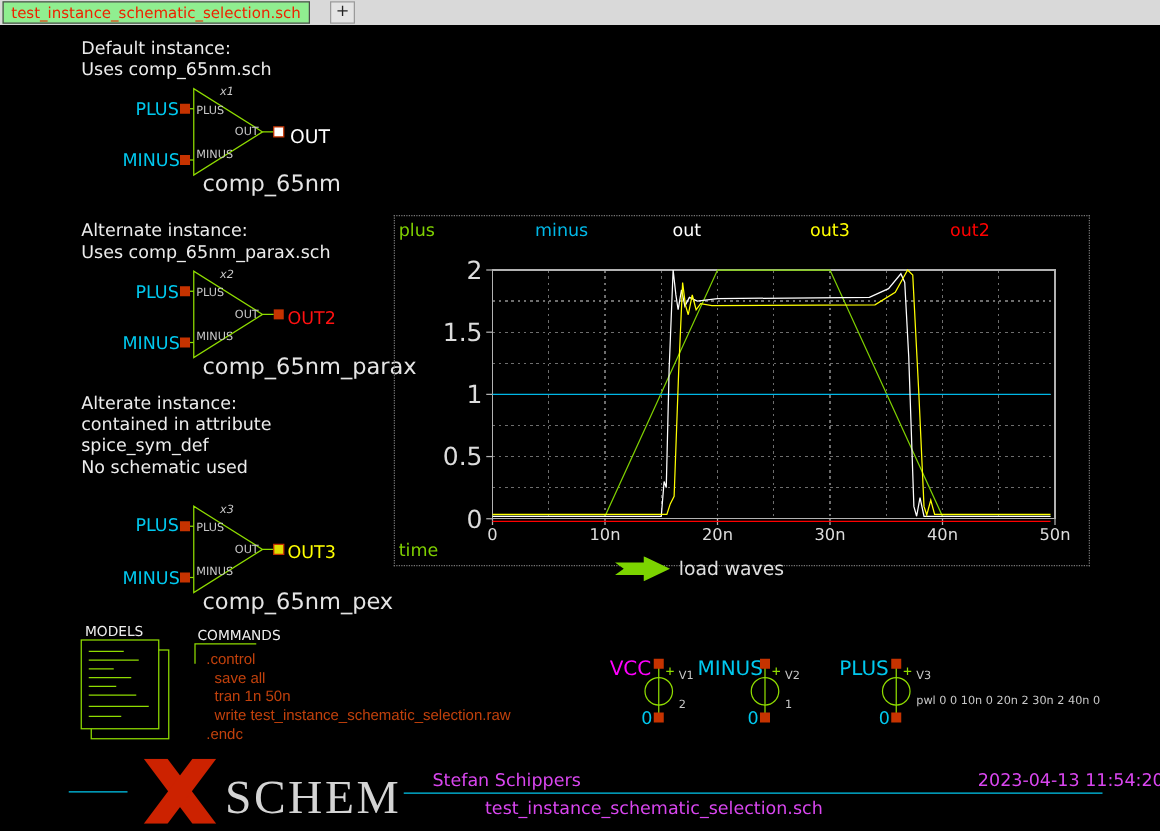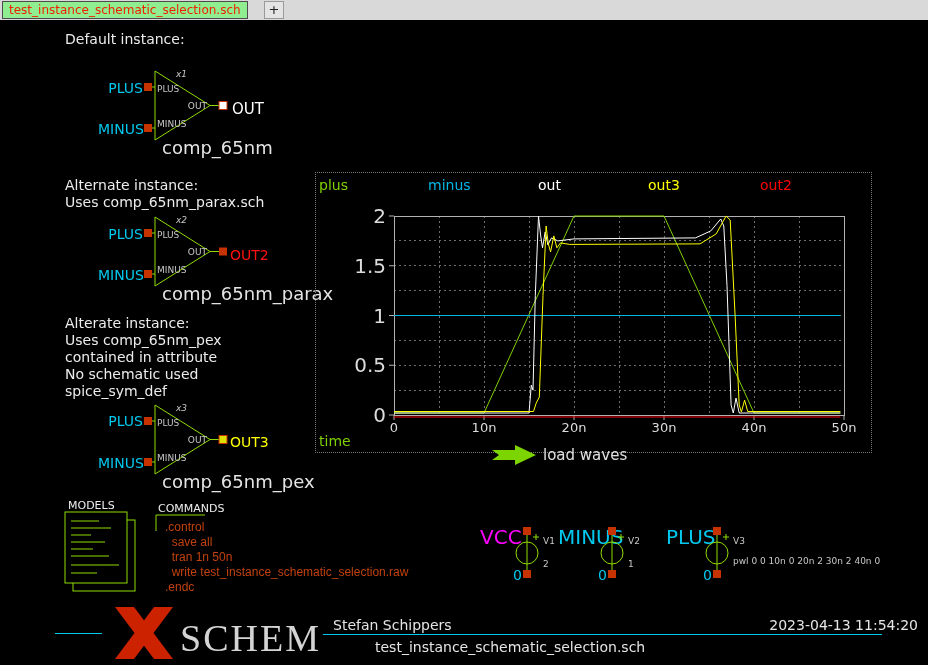--- a/index.html
+++ b/index.html
@@ -28,41 +28,42 @@
               border:1px dotted #777; }
   .legend-item { position:absolute; top:4px; font-size:14px; white-space:nowrap; }
   #time-label { position:absolute; left:3px; top:260px; color:#7fd000; font-size:14px; }
   
   .launcher-text { color:#e0e0e0; font-size:15px; white-space:nowrap; }
   
   .boxtitle { color:#eeeeee; font-size:11px; white-space:nowrap; }
   .cmdtext { color:#c2410c; font-size:12px; line-height:15px;
              font-family:Liberation Sans, sans-serif; white-space:pre; }
   
-  .srclabel { font-size:20px; white-space:nowrap; }
+  .srclabel { font-size:16px; white-space:nowrap; }
   .srcsmall { color:#c8c8c8; font-size:9px; white-space:nowrap; }
   .gndlabel { color:#00c8ee; font-size:14px; }
   
   .cyanline { position:absolute; height:1px; background:#00c8ee; }
   .logo-rest { color:#d4d4d4; font-size:38px; letter-spacing:2px;
                font-family:Liberation Serif, serif; white-space:nowrap; }
-  .tbtext { color:#e5e5e5; font-size:14px; white-space:nowrap; }
+  .tbtext { color:#d946ef; font-size:14px; white-space:nowrap;margin-left:13px; }
 </style>
 </head>
 <body>
 
 <div class="tabbar">
   <div class="tab">test_instance_schematic_selection.sch</div>
   <div class="newtab">+</div>
 </div>
 
 <div class="canvas">
 
   <div class="abs heading" style="left:65px;top:11px">
     <div>Default instance:</div>
+      <div>Uses comp_65nm.sch</div>
   </div>
   <svg class="comp-svg" style="left:140px;top:48px" width="90" height="80" viewBox="0 0 90 80">
     <polygon points="15,3 15,72 70,37.5" fill="none" stroke="#8fdc00" stroke-width="1"></polygon>
     <line x1="8" y1="19" x2="15" y2="19" stroke="#8fdc00"></line>
     <line x1="8" y1="60" x2="15" y2="60" stroke="#8fdc00"></line>
     <line x1="70" y1="37.5" x2="79" y2="37.5" stroke="#8fdc00"></line>
     <rect x="4" y="15" width="8" height="8" fill="#c63300"></rect>
     <rect x="4" y="56" width="8" height="8" fill="#c63300"></rect>
     <rect x="79" y="33.5" width="8" height="8" fill="#ffffff" stroke="#c63300"></rect>
   </svg>
@@ -92,24 +93,23 @@
   <div class="abs netlabel right" style="left:98px;top:247px;width:45px">MINUS</div>
   <div class="abs" style="left:230px;top:227px;color:#ff1111;font-size:14px">OUT2</div>
   <div class="abs instname" style="left:176px;top:195px">x2</div>
   <div class="abs pinlabel" style="left:157px;top:210px">PLUS</div>
   <div class="abs pinlabel" style="left:157px;top:245px">MINUS</div>
   <div class="abs pinlabel right" style="left:175px;top:227px;width:32px">OUT</div>
   <div class="abs symlabel" style="left:162px;top:263px">comp_65nm_parax</div>
 
   <div class="abs heading" style="left:65px;top:295px">
     <div>Alterate instance:</div>
-      <div>Uses comp_65nm_pex</div>
     <div>contained in attribute</div>
-      <div>No schematic used</div>
-    <div>spice_sym_def</div>
+      <div>spice_sym_def</div>
+    <div>No schematic used</div>
   </div>
   <svg class="comp-svg" style="left:140px;top:382px" width="90" height="80" viewBox="0 0 90 80">
     <polygon points="15,3 15,72 70,37.5" fill="none" stroke="#8fdc00" stroke-width="1"></polygon>
     <line x1="8" y1="19" x2="15" y2="19" stroke="#8fdc00"></line>
     <line x1="8" y1="60" x2="15" y2="60" stroke="#8fdc00"></line>
     <line x1="70" y1="37.5" x2="79" y2="37.5" stroke="#8fdc00"></line>
     <rect x="4" y="15" width="8" height="8" fill="#c63300"></rect>
     <rect x="4" y="56" width="8" height="8" fill="#c63300"></rect>
     <rect x="79" y="33.5" width="8" height="8" fill="#dddd00" stroke="#c63300"></rect>
   </svg>

